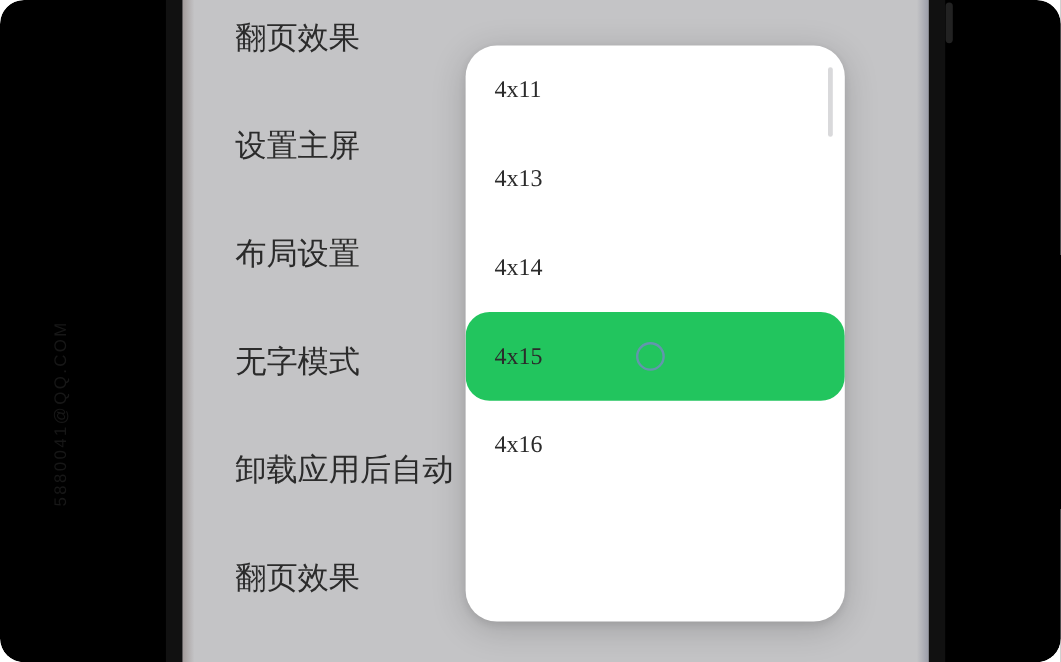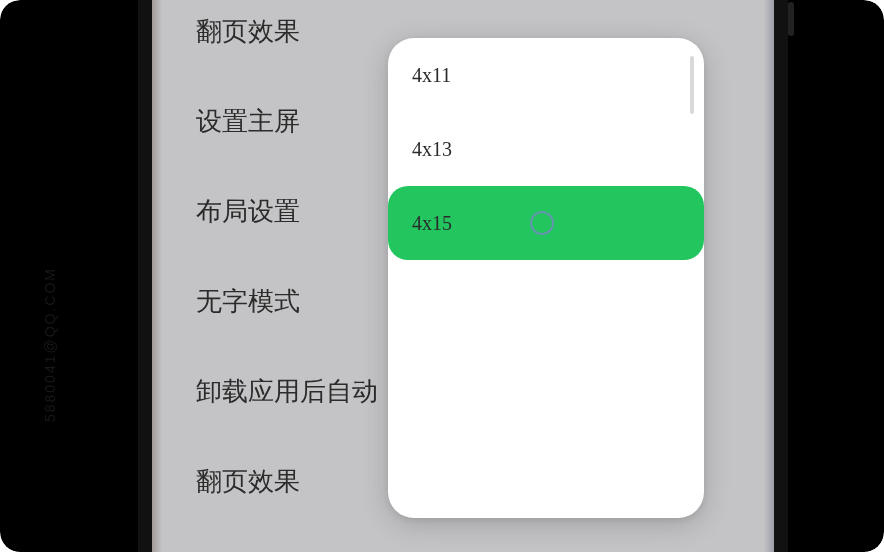--- a/index.html
+++ b/index.html
@@ -147,23 +147,29 @@
 
       <div class="popup">
         <div class="popup-scroll-indicator"></div>
 
         <div class="opt">
           <span>4x11</span>
         </div>
         <div class="opt">
           <span>4x13</span>
         </div>
+        <div class="opt">
+          <span>4x14</span>
+        </div>
         <div class="opt selected">
           <span>4x15</span>
           <span class="tap-ripple"></span>
+        </div>
+        <div class="opt">
+          <span>4x16</span>
         </div>
       </div>
 
     </div>
 
     <div class="bezel"></div>
   </div>
 
 </div>
 

